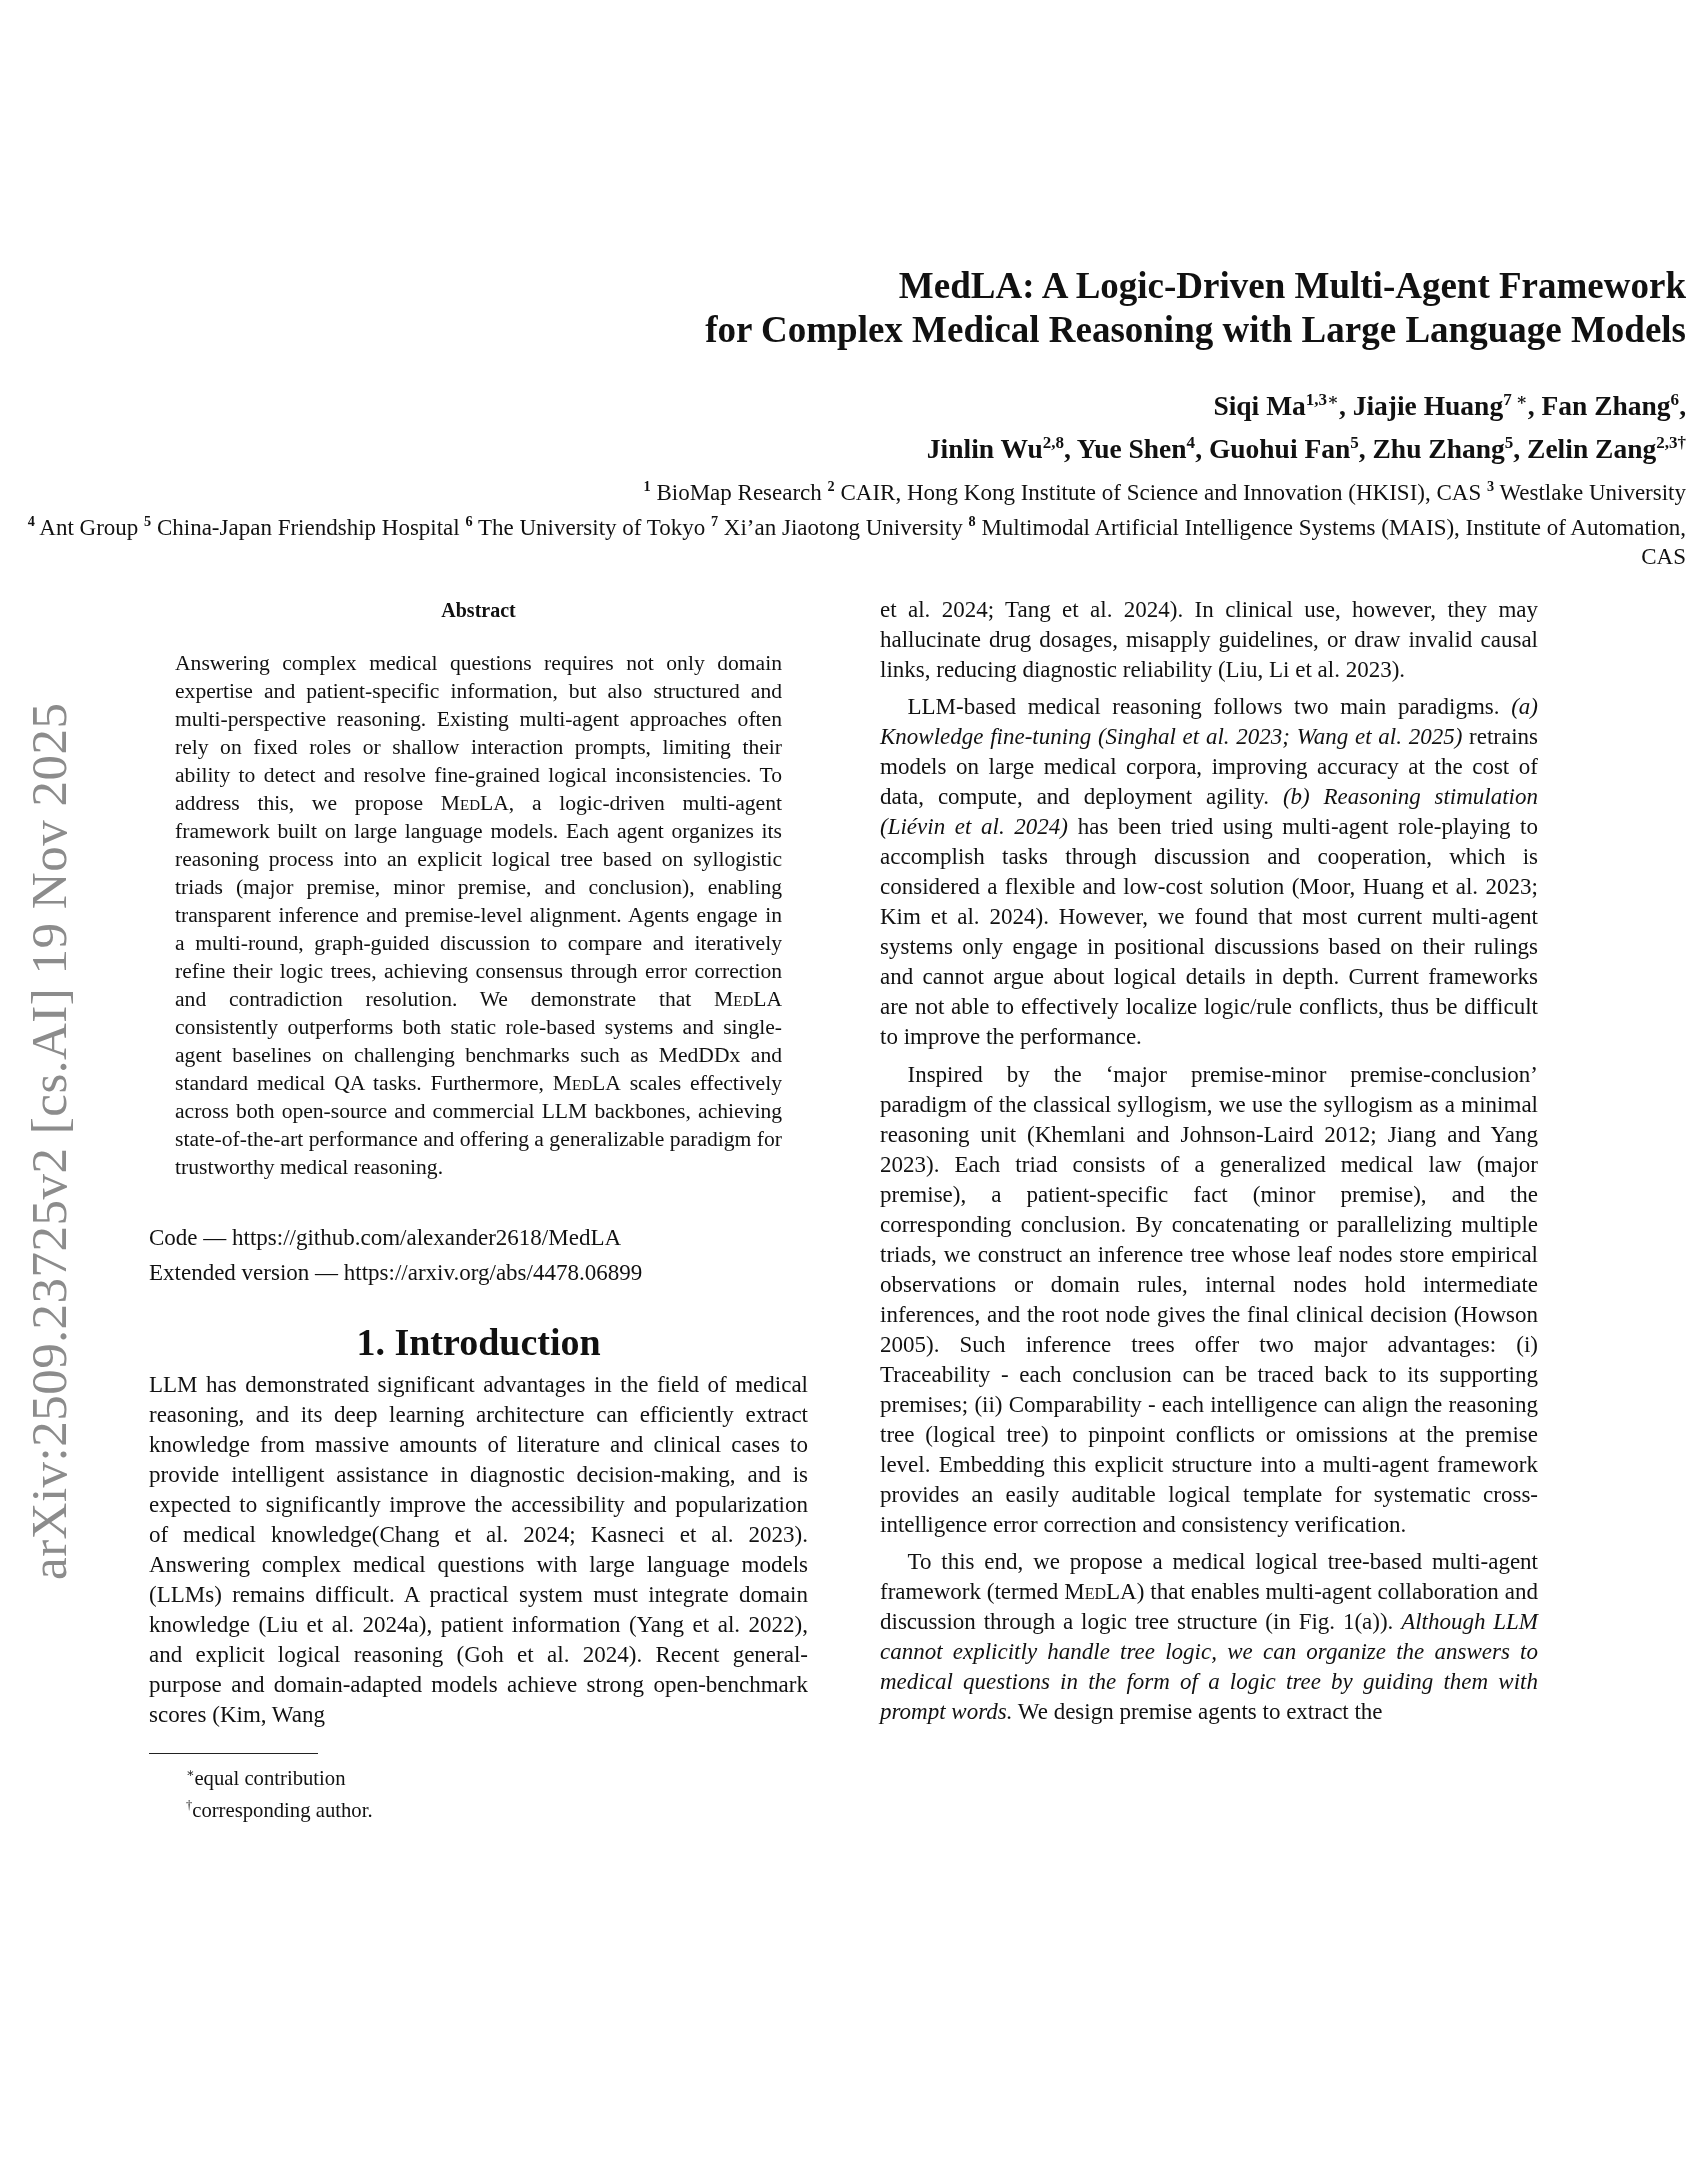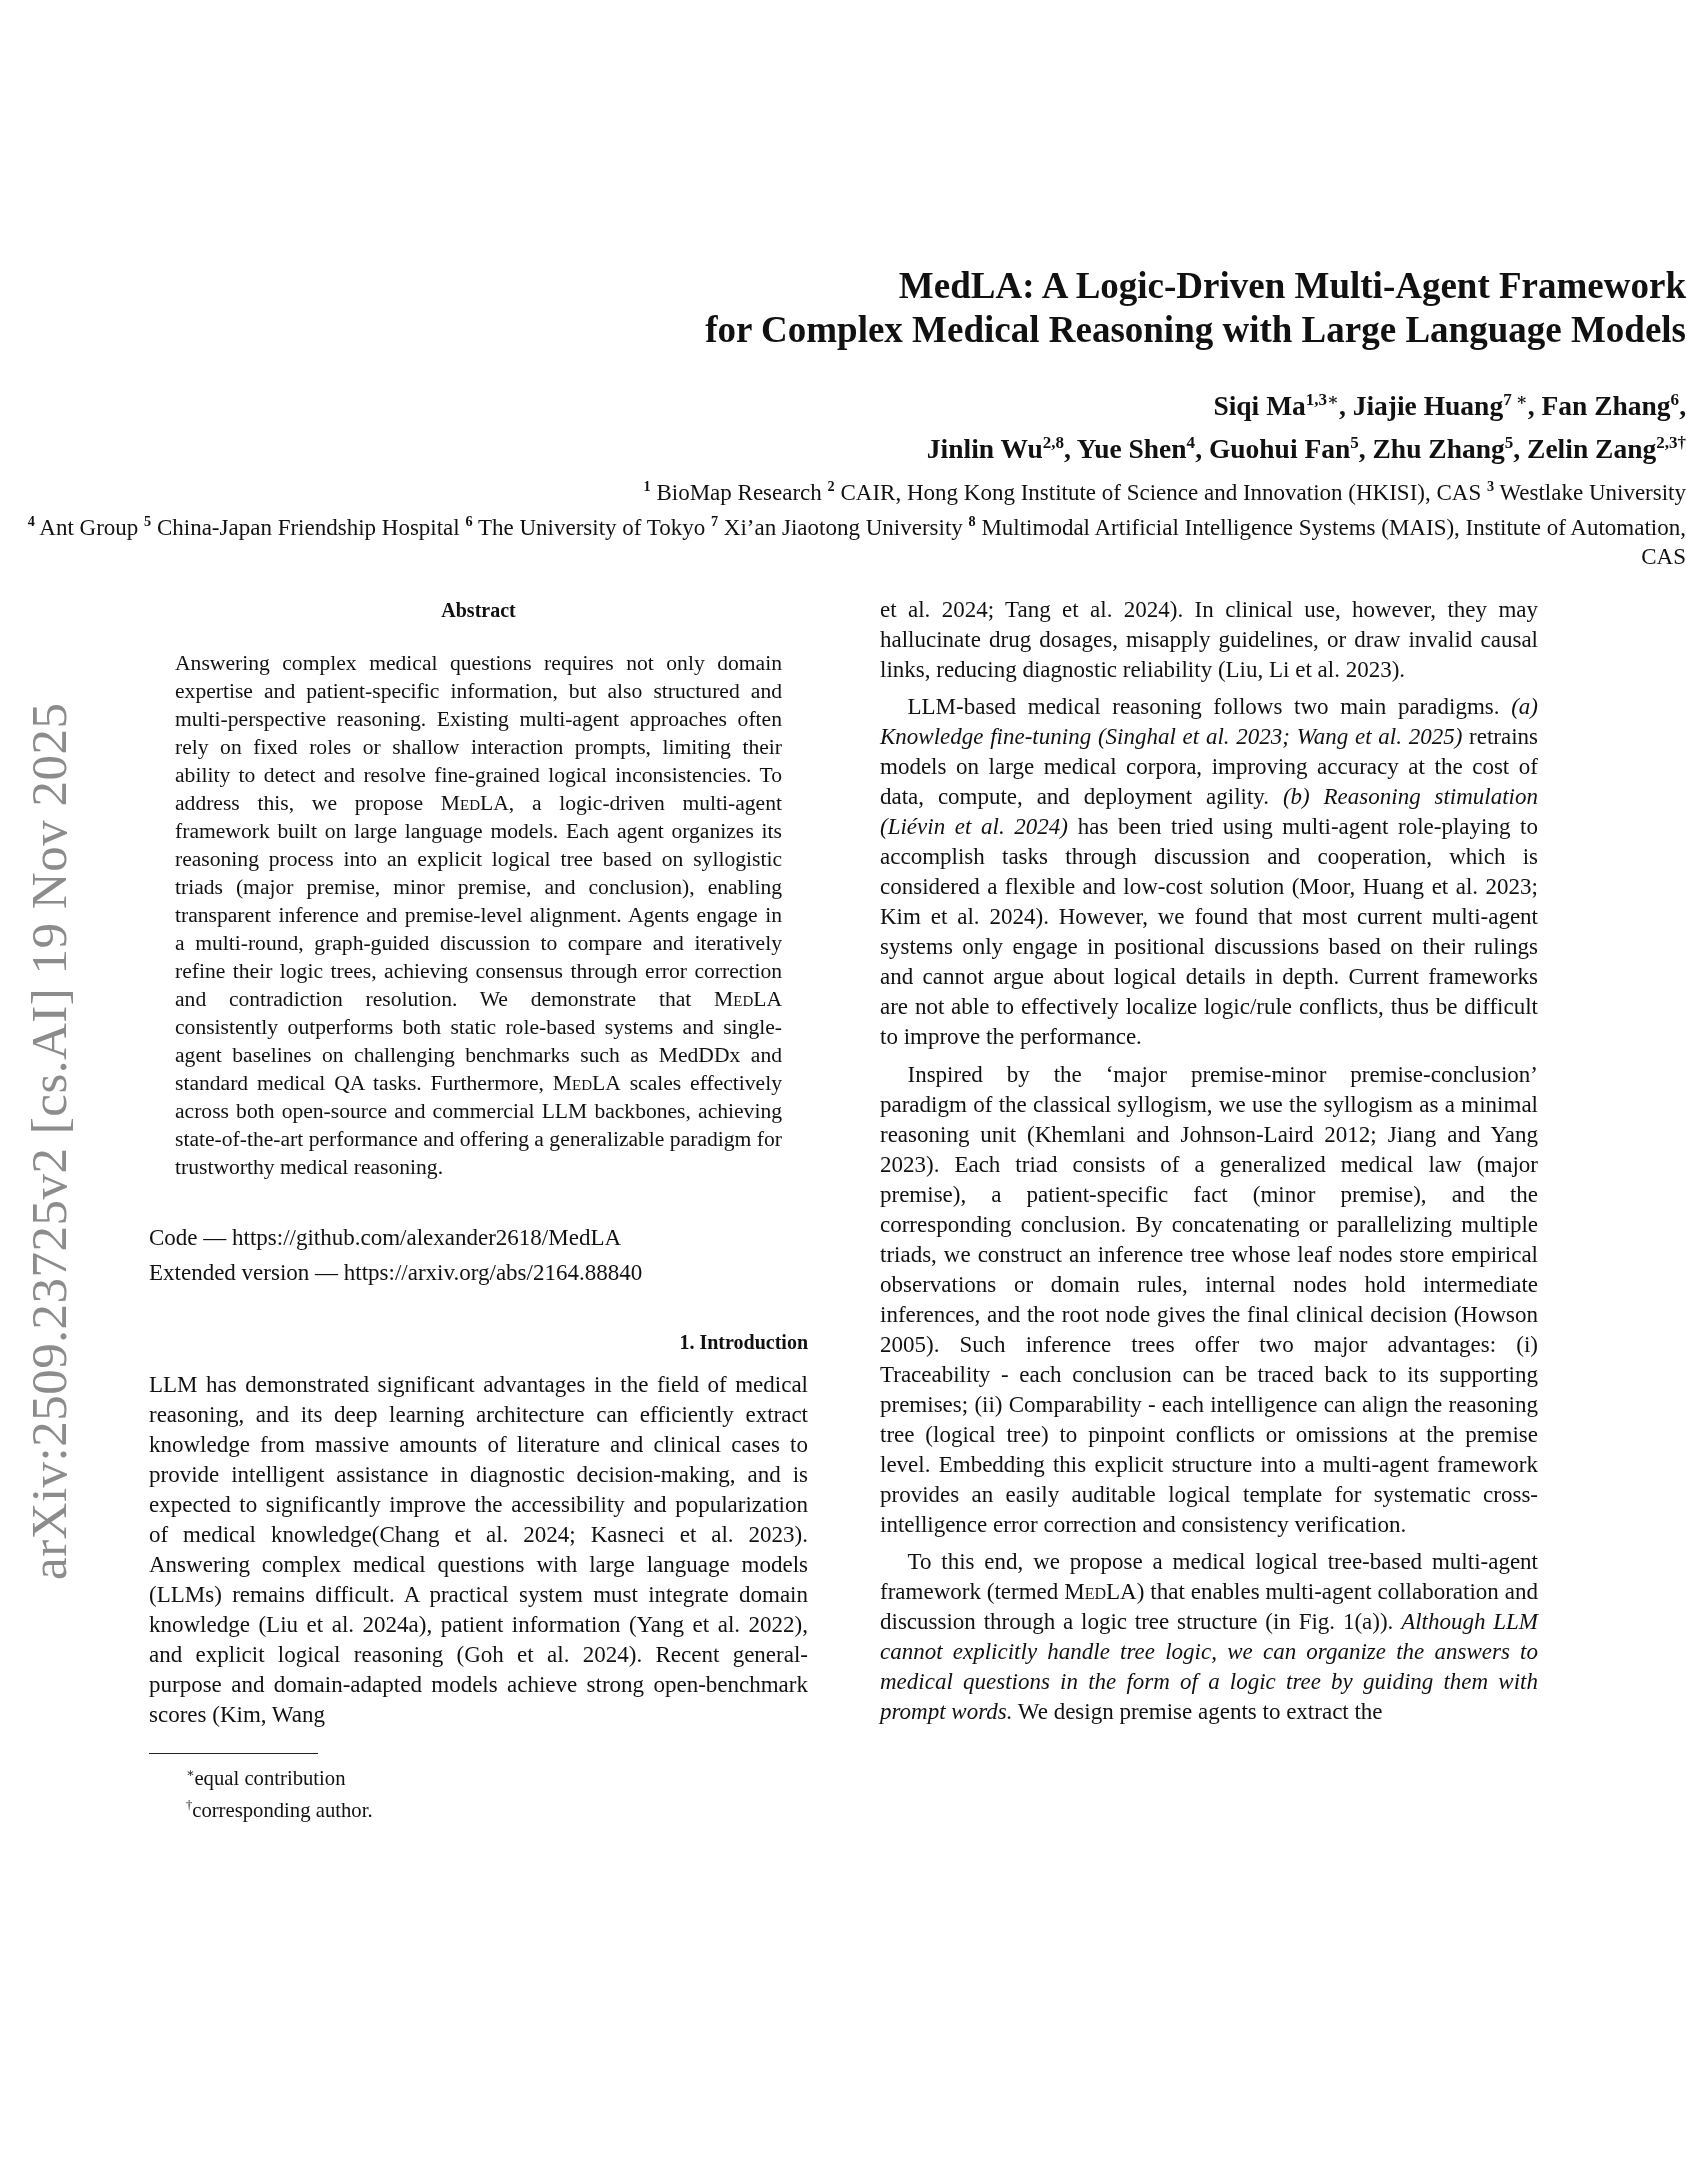--- a/index.html
+++ b/index.html
@@ -18,21 +18,21 @@
     .authors sup, .affils sup { font-size: 62%; font-weight: bold; }
     .affils { font-size: 23px; line-height: 29px; margin-top: 5.5px; }
     .col { position: absolute; top: 595px; text-align: justify; font-size: 23px; line-height: 30px; }
     .col-left { left: 149px; width: 659px; }
     .col-right { left: 880px; width: 658px; }
     .abstract-heading { text-align: center; font-weight: bold; font-size: 20px; margin: 0 0 24px 0; }
     .abstract { font-size: 21.6px; line-height: 28px; margin: 0 26px; text-align: justify; font-family: Liberation Serif, serif; }
     .sc { font-variant: small-caps; }
     .links { margin-top: 39px; font-size: 23px; line-height: 35px; text-align: left; }
     .links b { font-weight: normal; }
-    .section-heading { text-align: right; font-weight: bold; font-size: 20px; margin: 37px 0 13px 0; }
+    .section-heading { text-align: center; font-weight: bold; font-size: 38px; margin: 37px 0 13px 0; }
     p.para { margin: 0; }
     p.indent { text-indent: 27.5px; margin-top: 7.3px; }
     .footnotes { position: absolute; left: 149px; top: 1753px; width: 659px; font-size: 20.7px; line-height: 27.5px; }
     .fn-rule { width: 169px; border-top: 1.4px solid #222; margin-bottom: 5.5px; }
     .fn-item { padding-left: 37px; }
     .fn-item sup { font-size: 60%; }
     .copyright { text-align: justify; font-size: 22px; line-height: 28.5px; }
     i { font-style: italic; }
   </style>
 </head>
@@ -69,21 +69,21 @@
 
 <section class="col col-left">
   <h2 class="abstract-heading">Abstract</h2>
   <div class="abstract"><span>Answering complex medical questions requires not only domain expertise and patient-specific information, but also structured and multi-perspective reasoning. Existing multi-agent approaches often rely on fixed roles or shallow interaction prompts, limiting their ability to detect and resolve fine-grained logical inconsistencies. To address this, we propose </span><span class="sc">MedLA</span><span>, a logic-driven multi-agent framework built on large language models. Each agent organizes its reasoning process into an explicit logical tree based on syllogistic triads (major premise, minor premise, and conclusion), enabling transparent inference and premise-level alignment. Agents engage in a multi-round, graph-guided discussion to compare and iteratively refine their logic trees, achieving consensus through error correction and contradiction resolution. We demonstrate that </span><span class="sc">MedLA</span><span> consistently outperforms both static role-based systems and single-agent baselines on challenging benchmarks such as MedDDx and standard medical QA tasks. Furthermore, </span><span class="sc">MedLA</span><span> scales effectively across both open-source and commercial LLM backbones, achieving state-of-the-art performance and offering a generalizable paradigm for trustworthy medical reasoning.</span></div>
 
   <div class="links">
     <div>
       <b>Code</b><span> — </span><a>https://github.com/alexander2618/MedLA</a>
     </div>
     <div>
-      <b>Extended version</b><span> — </span><a>https://arxiv.org/abs/2164.88840</a>
+      <b>Extended version</b><span> — </span><a>https://arxiv.org/abs/4478.06899</a>
     </div>
   </div>
 
   <h2 class="section-heading">1. Introduction</h2>
   <p class="para">LLM has demonstrated significant advantages in the field of medical reasoning, and its deep learning architecture can efficiently extract knowledge from massive amounts of literature and clinical cases to provide intelligent assistance in diagnostic decision-making, and is expected to significantly improve the accessibility and popularization of medical knowledge(Chang et al. 2024; Kasneci et al. 2023). Answering complex medical questions with large language models (LLMs) remains difficult. A practical system must integrate domain knowledge (Liu et al. 2024a), patient information (Yang et al. 2022), and explicit logical reasoning (Goh et al. 2024). Recent general-purpose and domain-adapted models achieve strong open-benchmark scores (Kim, Wang</p>
 </section>
 
 <section class="col col-right">
   <p class="para">et al. 2024; Tang et al. 2024). In clinical use, however, they may hallucinate drug dosages, misapply guidelines, or draw invalid causal links, reducing diagnostic reliability (Liu, Li et al. 2023).</p>
   <p class="para indent"><span>LLM-based medical reasoning follows two main paradigms. </span><i>(a) Knowledge fine-tuning (Singhal et al. 2023; Wang et al. 2025)</i><span> retrains models on large medical corpora, improving accuracy at the cost of data, compute, and deployment agility. </span><i>(b) Reasoning stimulation (Liévin et al. 2024)</i><span> has been tried using multi-agent role-playing to accomplish tasks through discussion and cooperation, which is considered a flexible and low-cost solution (Moor, Huang et al. 2023; Kim et al. 2024). However, we found that most current multi-agent systems only engage in positional discussions based on their rulings and cannot argue about logical details in depth. Current frameworks are not able to effectively localize logic/rule conflicts, thus be difficult to improve the performance.</span></p>

